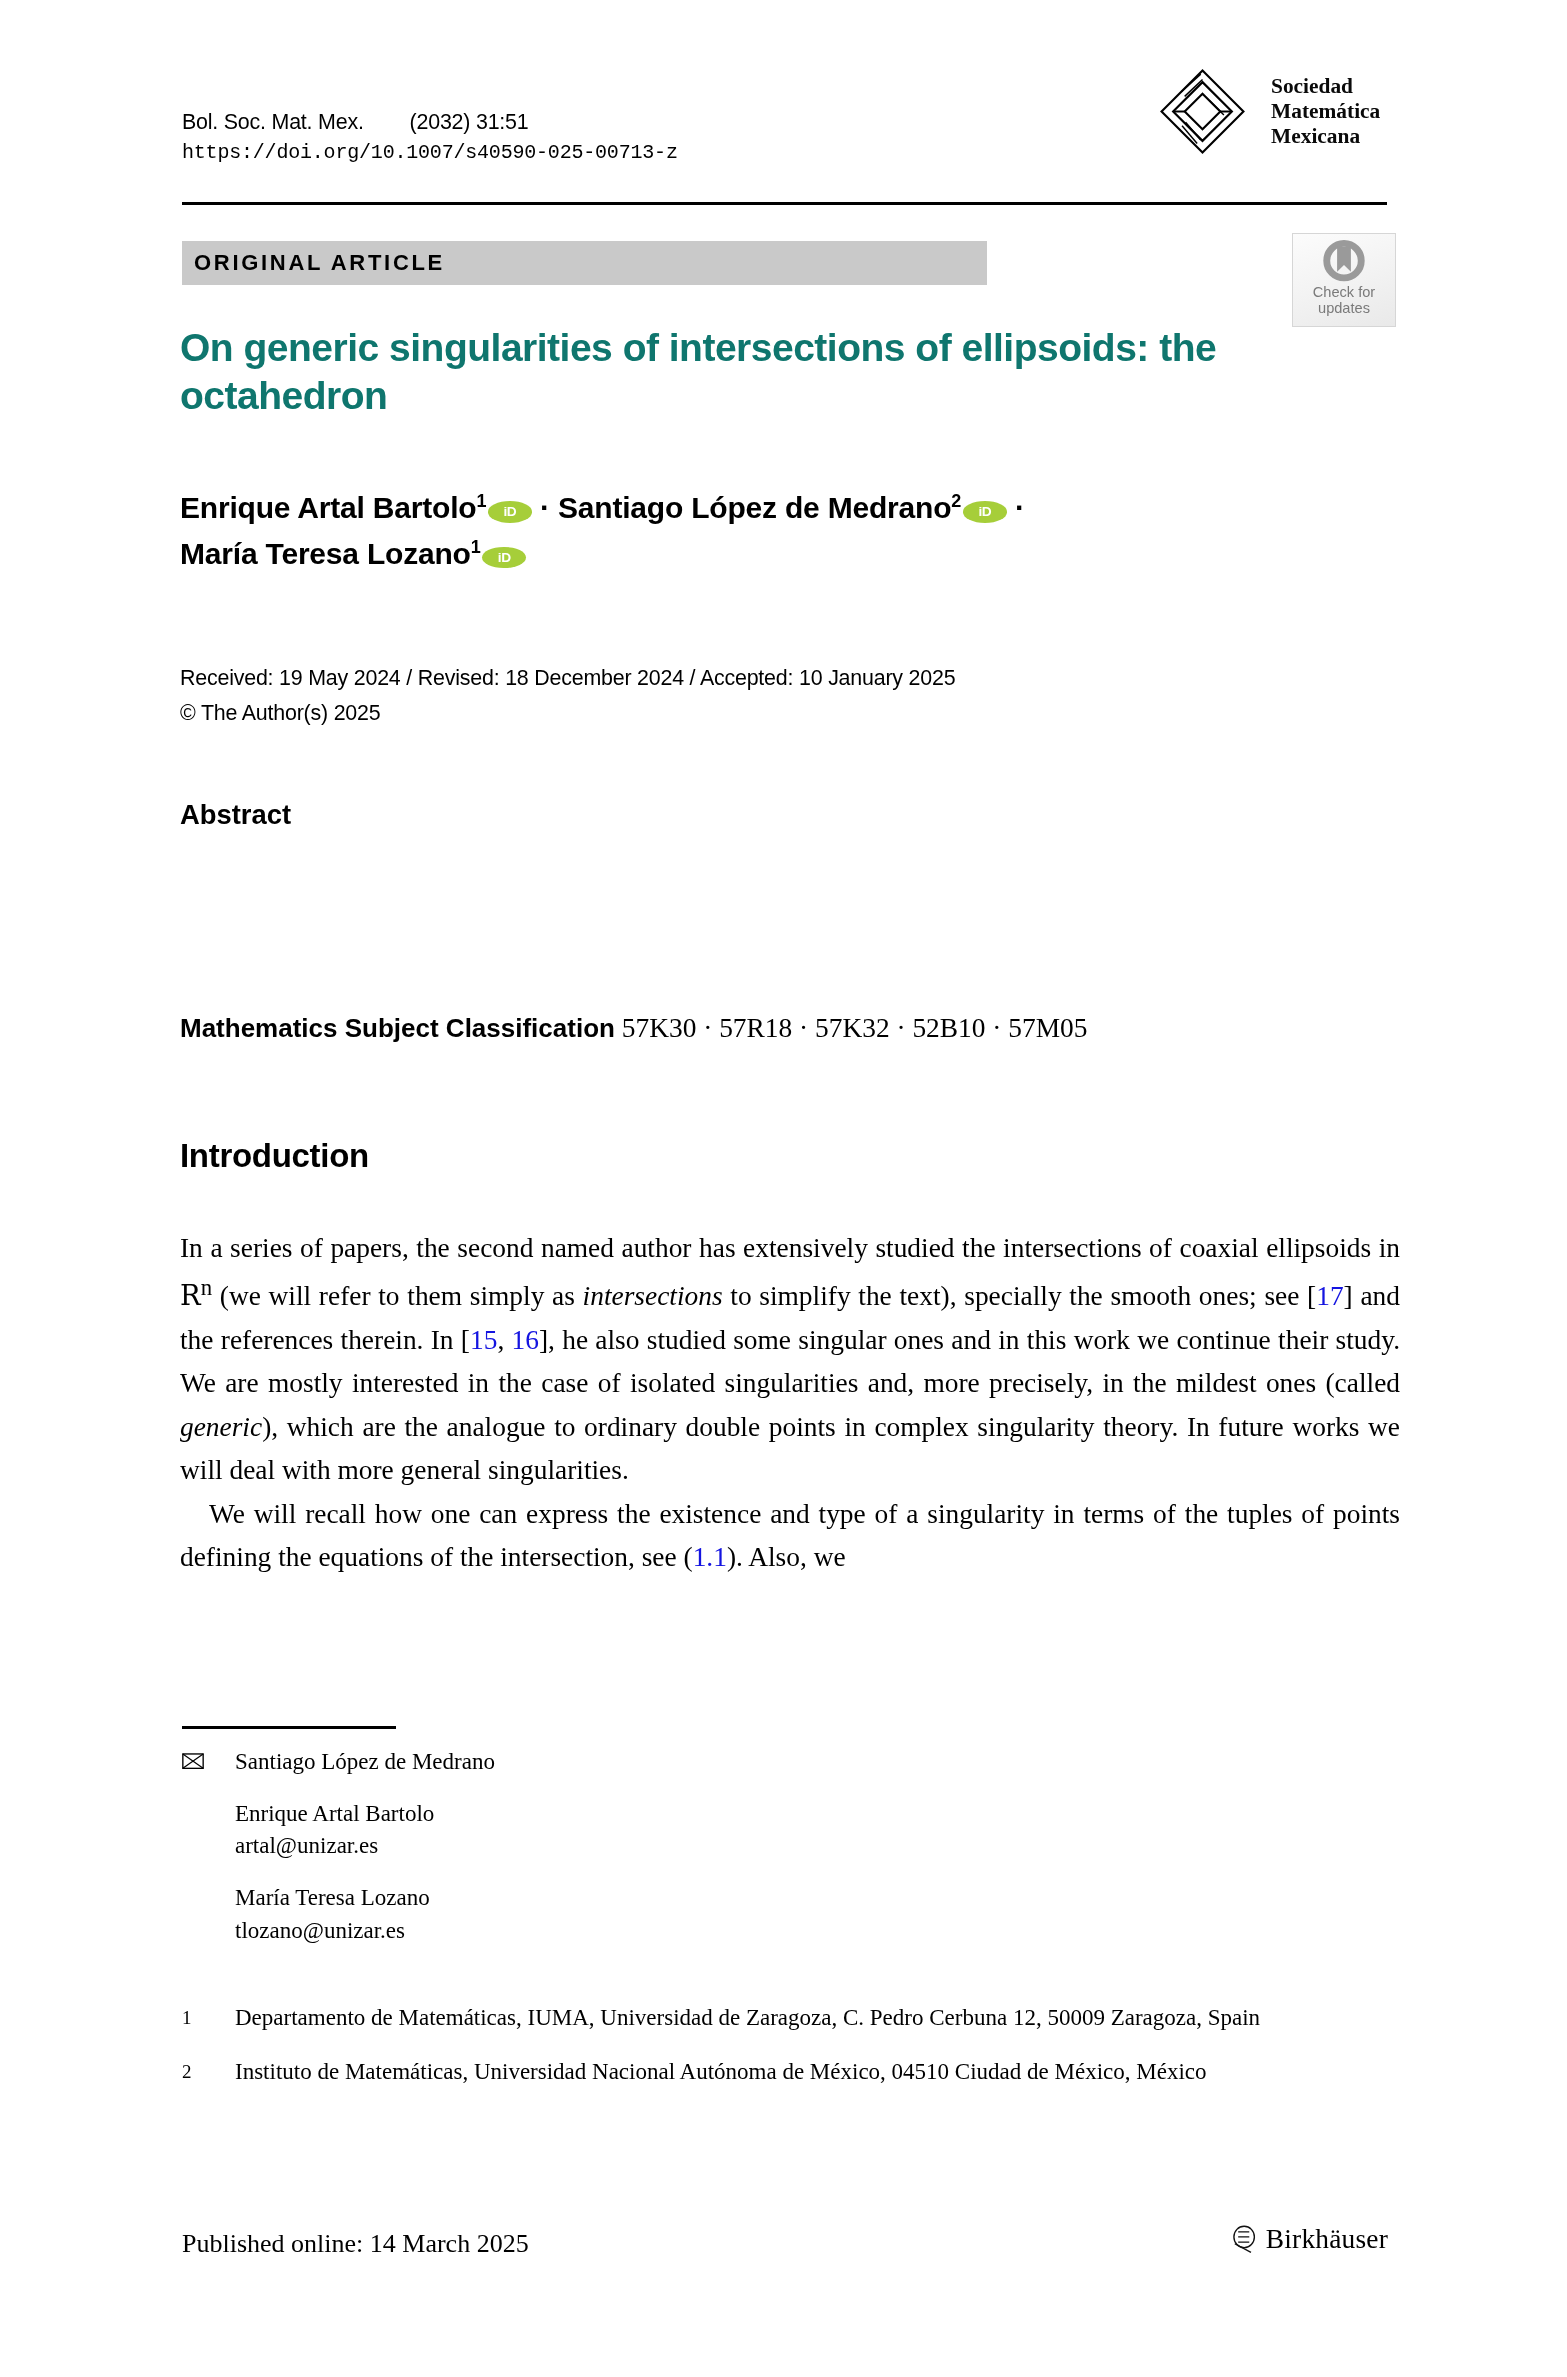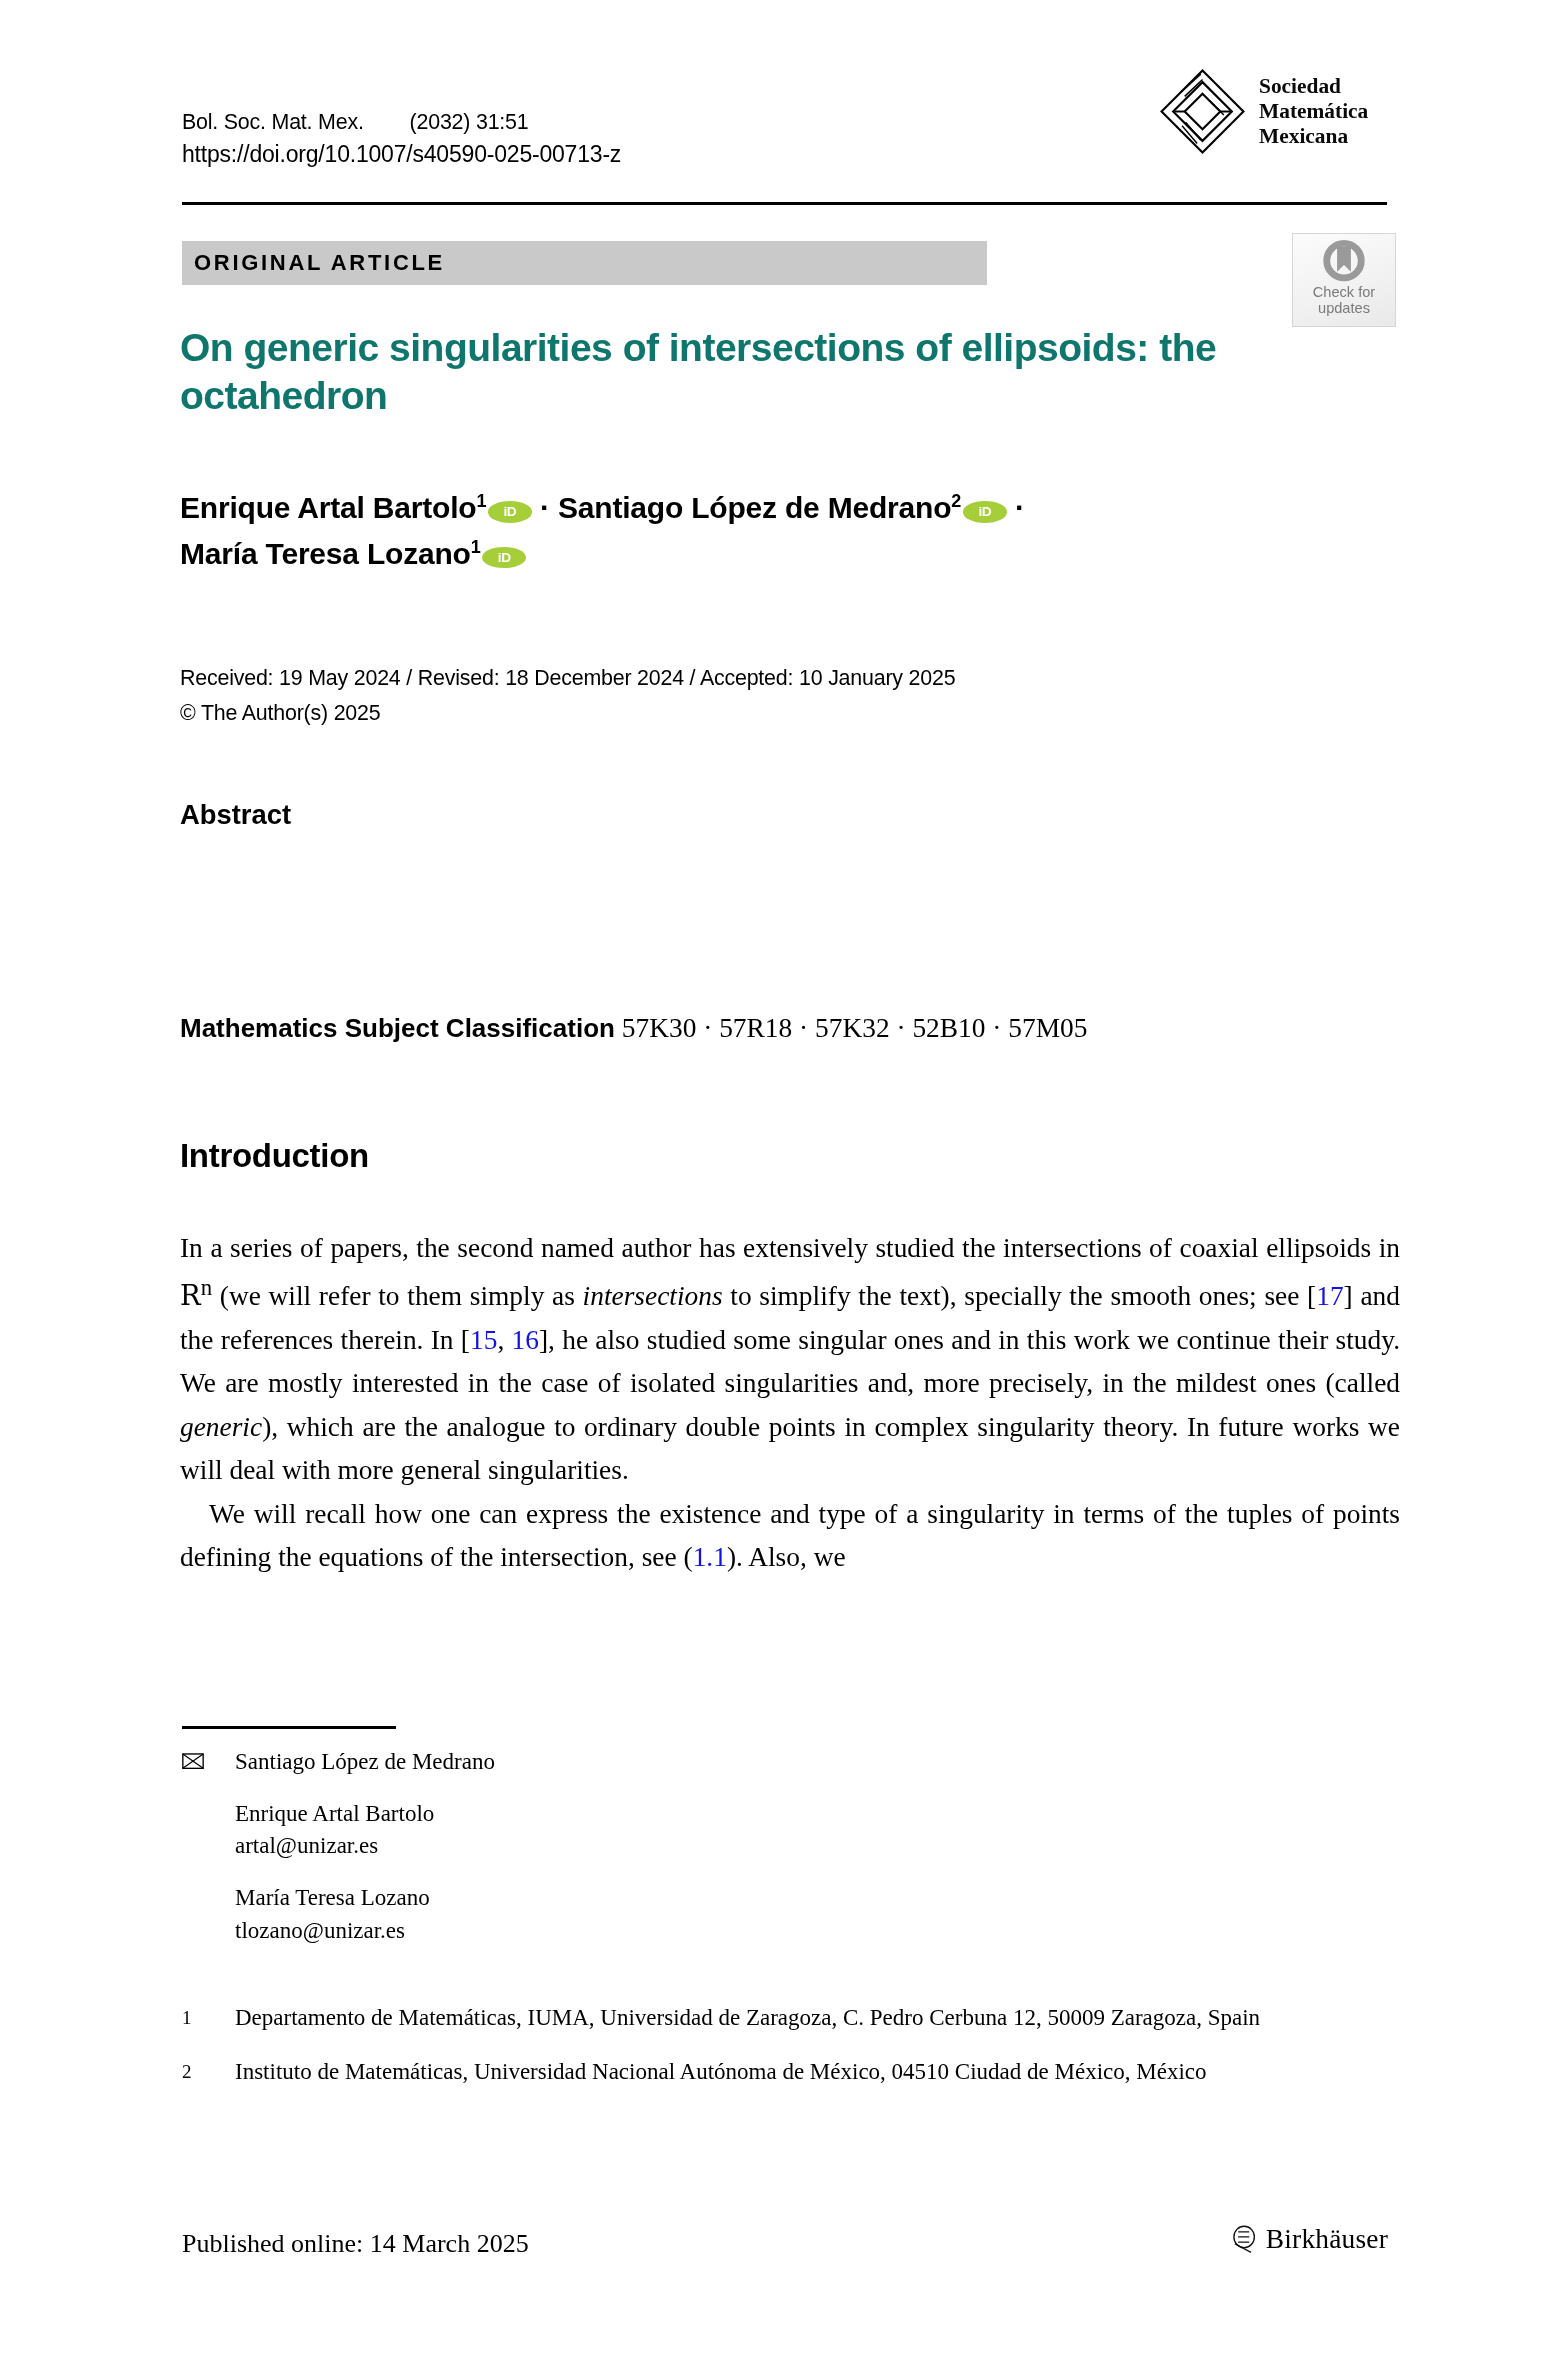--- a/index.html
+++ b/index.html
@@ -24,34 +24,34 @@
     top: 110px;
     width: 1199px;
   }
   .journal-line1 {
     font-family: "Liberation Sans", sans-serif;
     font-size: 21.4px;
     letter-spacing: -0.2px;
     white-space: pre;
   }
   .journal-line2 {
-    font-family: Liberation Sans, sans-serif;
-    font-size: 23px;
+    font-family: Liberation Mono, monospace;
+    font-size: 20px;
     margin-top: 6px;
     letter-spacing: -0.2px;
   }
 
   
   .society-logo {
     position: absolute;
     left: 1158px;
     top: 67px;
     display: flex;
     align-items: center;
-    gap: 12px;
+    gap: 24px;
   }
   .society-mark {
     width: 89px;
     height: 89px;
     flex: 0 0 auto;
   }
   .society-text {
     font-family: "Liberation Serif", serif;
     font-weight: bold;
     font-size: 21.4px;

